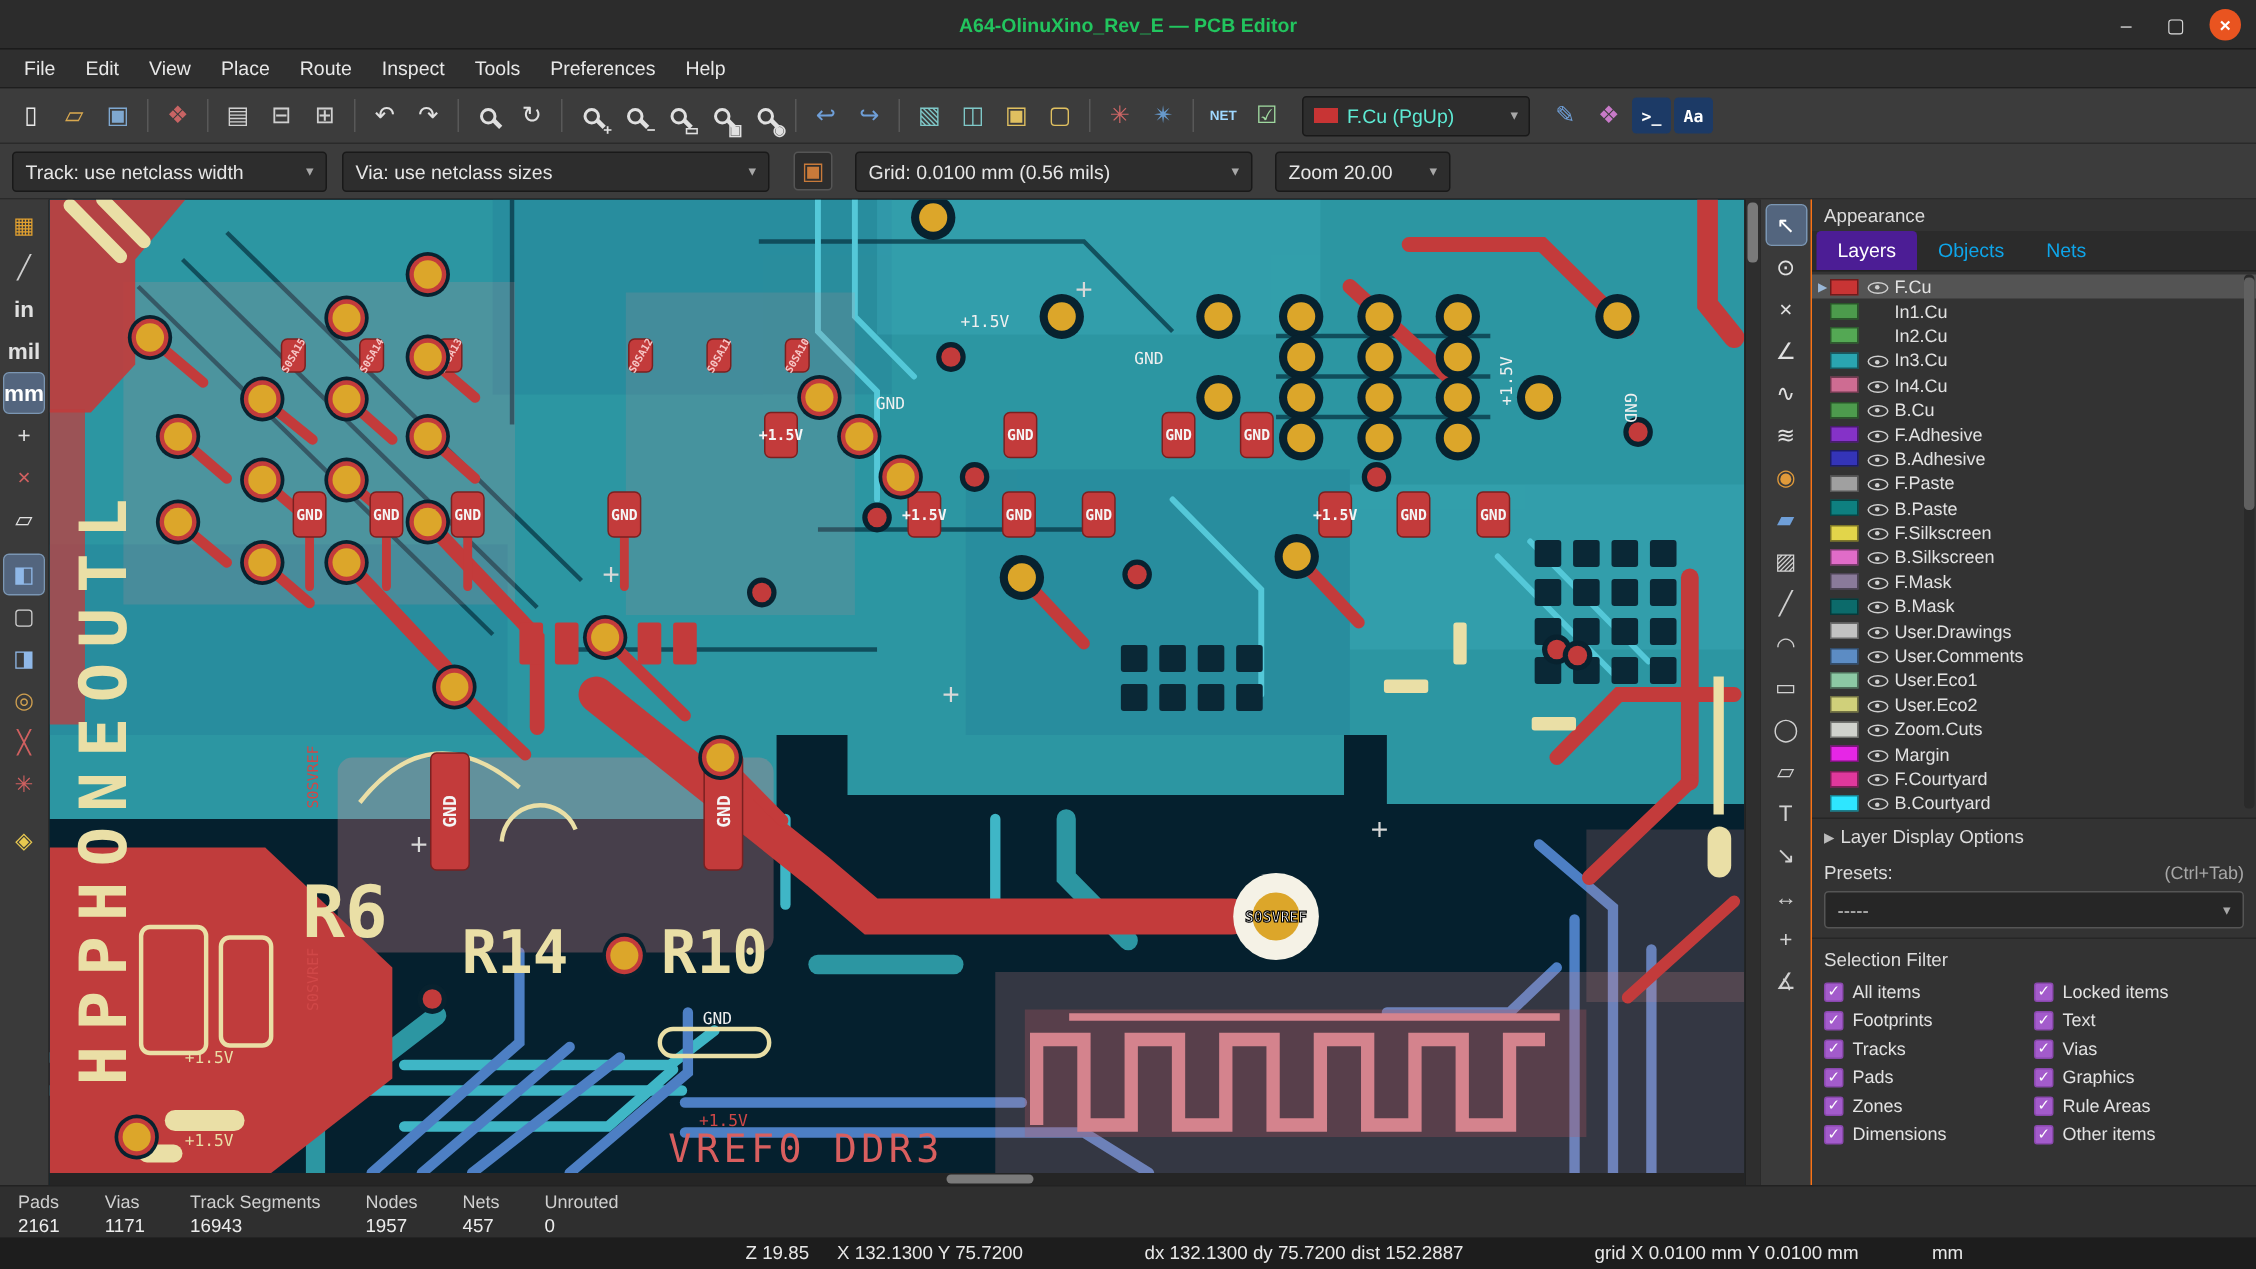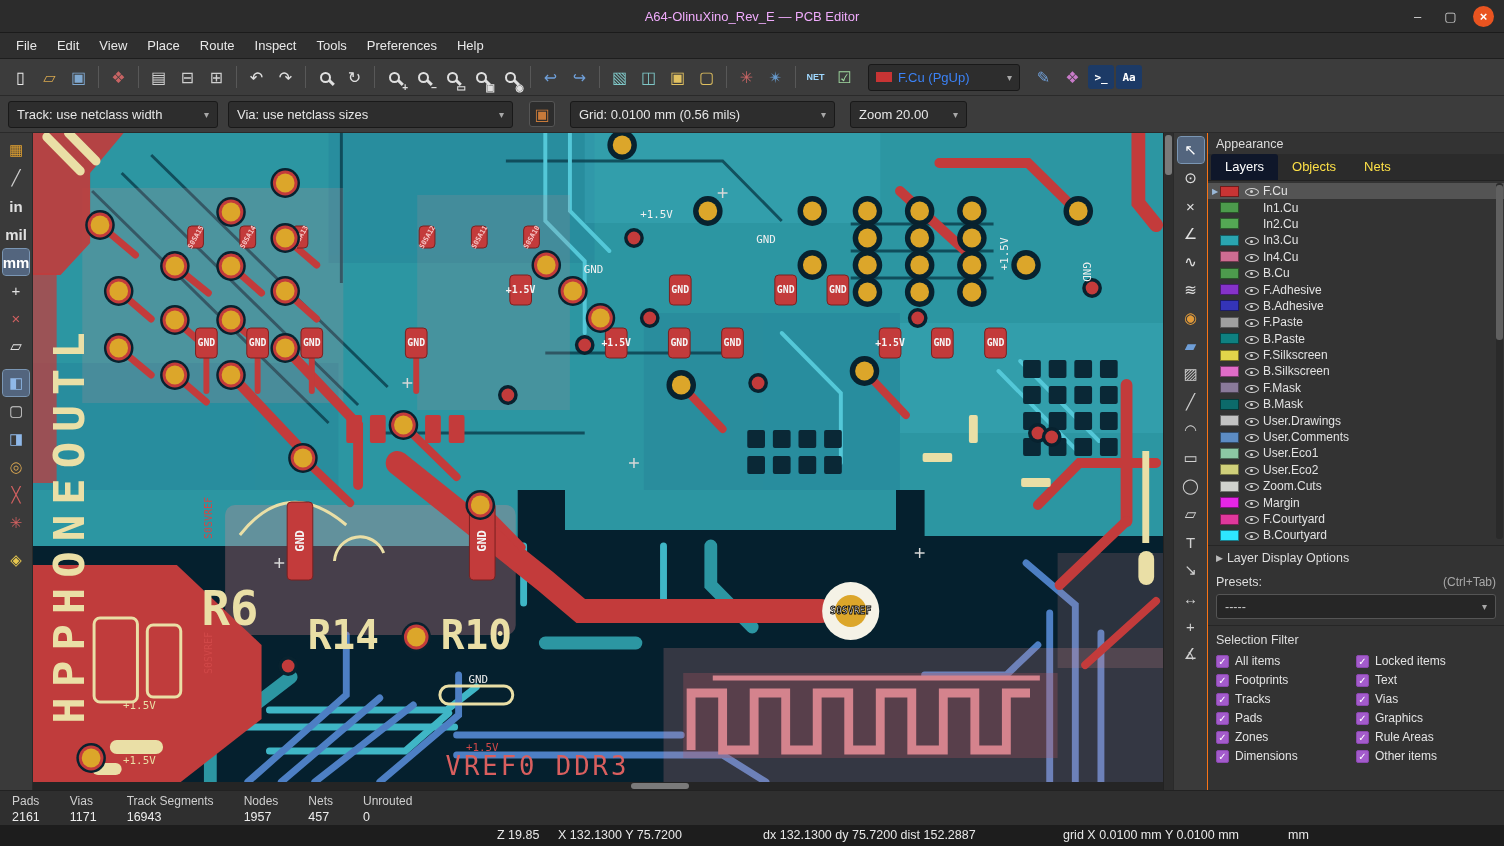--- a/index.html
+++ b/index.html
@@ -1,40 +1,40 @@
 <!DOCTYPE html>
 <html><head>
 <meta charset="utf-8">
 <style>
   *{box-sizing:border-box;margin:0;padding:0;user-select:none}
   html,body{width:1504px;height:846px;overflow:hidden;background:#2b2b2b;font-family:"Liberation Sans",sans-serif}
   
   .titlebar{height:33px;background:#2C2C2C;display:flex;align-items:center;justify-content:center;position:relative;border-bottom:1px solid #1b1b1b}
-  .title{font-size:13px;font-weight:normal;color:#f0abfc}
+  .title{font-size:13px;font-weight:bold;color:#22c55e}
   .winctl{position:absolute;right:10px;top:0;height:100%;display:flex;align-items:center;gap:12px}
   .wbtn{color:#D8D8D8;font-size:13px;width:21px;height:21px;display:flex;align-items:center;justify-content:center;border-radius:50%}
   .wbtn.close{background:#E95420;color:#fff;font-size:13px;font-weight:bold}
   
   .menubar{height:26px;background:#2F2F2F;display:flex;align-items:center;padding-left:6px;border-bottom:1px solid #1e1e1e}
   .menu-item{padding:0 10px;font-size:13px;color:#E8E8E8;height:100%;display:flex;align-items:center}
   
   .toolbar1{height:37px;background:#3C3C3C;display:flex;align-items:center;padding:0 6px;border-bottom:1px solid #2a2a2a}
   .tgroup{display:flex;align-items:center}
   .tbtn{width:27px;height:27px;margin:0 1px;border-radius:3px;display:flex;align-items:center;justify-content:center;font-size:16px;position:relative;color:#ddd;flex:0 0 auto}
   .tbtn.txt{font-size:9px;font-weight:bold}
   .tbtn.dark{background:#1C3A66;width:26px;height:24px;font-family:"DejaVu Sans Mono",monospace;font-size:11px;font-weight:bold}
   .tbtn.active{background:#53657E;outline:1px solid #7A96B4}
   .tsep{width:1px;height:22px;background:#585858;margin:0 5px;flex:0 0 auto}
   .tgap{height:9px;width:100%;flex:0 0 auto}
   .mag{width:11px;height:11px;border:2px solid currentColor;border-radius:50%;display:block;position:relative}
   .mag::after{content:"";position:absolute;width:7px;height:2.5px;background:currentColor;right:-6px;bottom:-3px;transform:rotate(45deg)}
   .magsub{position:absolute;right:0;bottom:-2px;font-size:10px;font-weight:bold}
   .layer-dd{display:flex;align-items:center;gap:6px;background:#2D2D2D;border:1px solid #191919;border-radius:3px;height:27px;padding:0 7px;margin:0 9px;width:152px}
   .layer-dd .sw{width:16px;height:10px;background:#C83434}
-  .layer-dd .lbl{font-size:13px;color:#3b82f6;flex:1}
+  .layer-dd .lbl{font-size:13px;color:#5eead4;flex:1}
   .dd-arrow{color:#A8A8A8;font-size:10px}
   .toolbar2{height:37px;background:#3C3C3C;display:flex;align-items:center;padding:0 8px;border-bottom:1px solid #2a2a2a}
   .dd{background:#2D2D2D;border:1px solid #191919;border-radius:3px;height:27px;display:flex;align-items:center;justify-content:space-between;padding:0 8px;font-size:13px;color:#E6E6E6}
   .dd-track{width:210px}
   .dd-via{width:285px;margin-left:10px}
   .dd-grid{width:265px;margin-left:14px}
   .dd-zoom{width:117px;margin-left:15px}
   .lone-icon{margin-left:16px;border:1px solid #555;background:#2D2D2D;width:26px;height:26px}
   
   .main{display:flex;height:657px}
@@ -44,22 +44,22 @@
   .canvas-wrap{position:relative;flex:1;background:#05202E;overflow:hidden}
   #pcb{position:absolute;left:0;top:0;width:100%;height:649px;display:block}
   .hscroll{position:absolute;left:0;right:0;bottom:0;height:8px;background:#252525}
   .hscroll .handle{position:absolute;left:598px;width:58px;top:1px;bottom:1px;background:#7A7A7A;border-radius:3px}
   .vscroll{width:10px;background:#2E2E2E;position:relative;border-left:1px solid #222}
   .vscroll .handle{position:absolute;top:2px;height:40px;left:1px;right:1px;background:#7A7A7A;border-radius:3px}
   
   .rpanel{width:297px;background:#333333;display:flex;flex-direction:column;border-left:1px solid #f97316}
   .app-title{font-size:12.5px;color:#DDDDDD;padding:4px 8px 3px}
   .tabs{display:flex;background:#2B2B2B;border-bottom:1px solid #222;padding-left:3px}
-  .tab{padding:5px 14px 6px;font-size:13px;color:#fde047}
-  .tab.active{background:#0f172a;color:#FFFFFF;border-radius:3px 3px 0 0}
+  .tab{padding:5px 14px 6px;font-size:13px;color:#0ea5e9}
+  .tab.active{background:#4c1d95;color:#FFFFFF;border-radius:3px 3px 0 0}
   .layers{position:relative;height:364px;overflow:hidden;padding-top:2px}
   .layer-row{display:flex;align-items:center;height:16.4px;padding-left:2px}
   .layer-row.selected{background:#545454}
   .lmark{width:10px;font-size:8px;color:#9AB8D8;text-align:center}
   .lswatch{width:19px;height:11px;margin-right:5px;border:1px solid rgba(0,0,0,.45);flex:0 0 auto}
   .leye{width:15px;height:14px;position:relative;display:inline-block;flex:0 0 auto}
   .leye::before{content:"";position:absolute;left:1px;top:4px;width:12px;height:6px;border:1.3px solid #CFCFCF;border-radius:50%}
   .leye::after{content:"";position:absolute;left:6px;top:6.2px;width:3px;height:3px;background:#CFCFCF;border-radius:50%}
   .leye.off::before,.leye.off::after{display:none}
   .lname{font-size:12px;color:#E2E2E2;margin-left:4px;white-space:nowrap}

